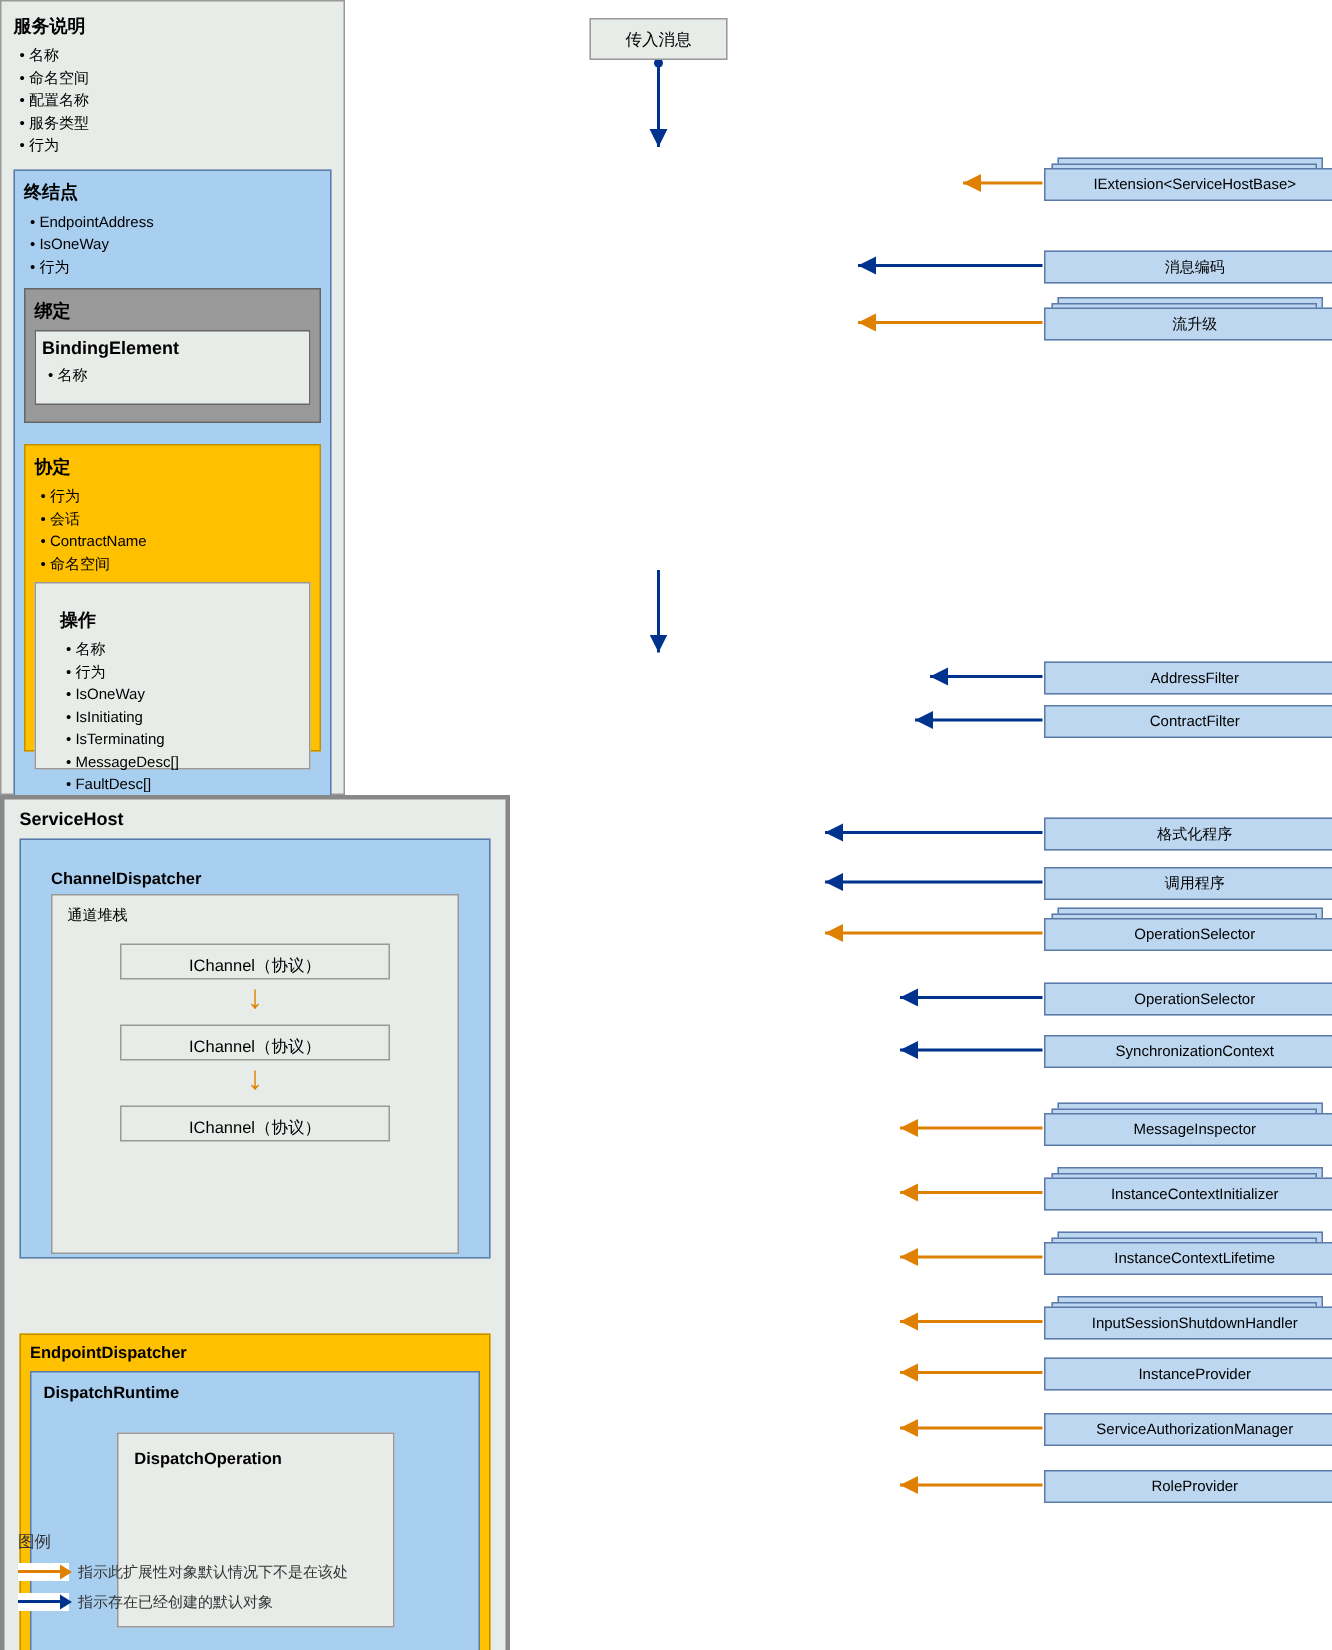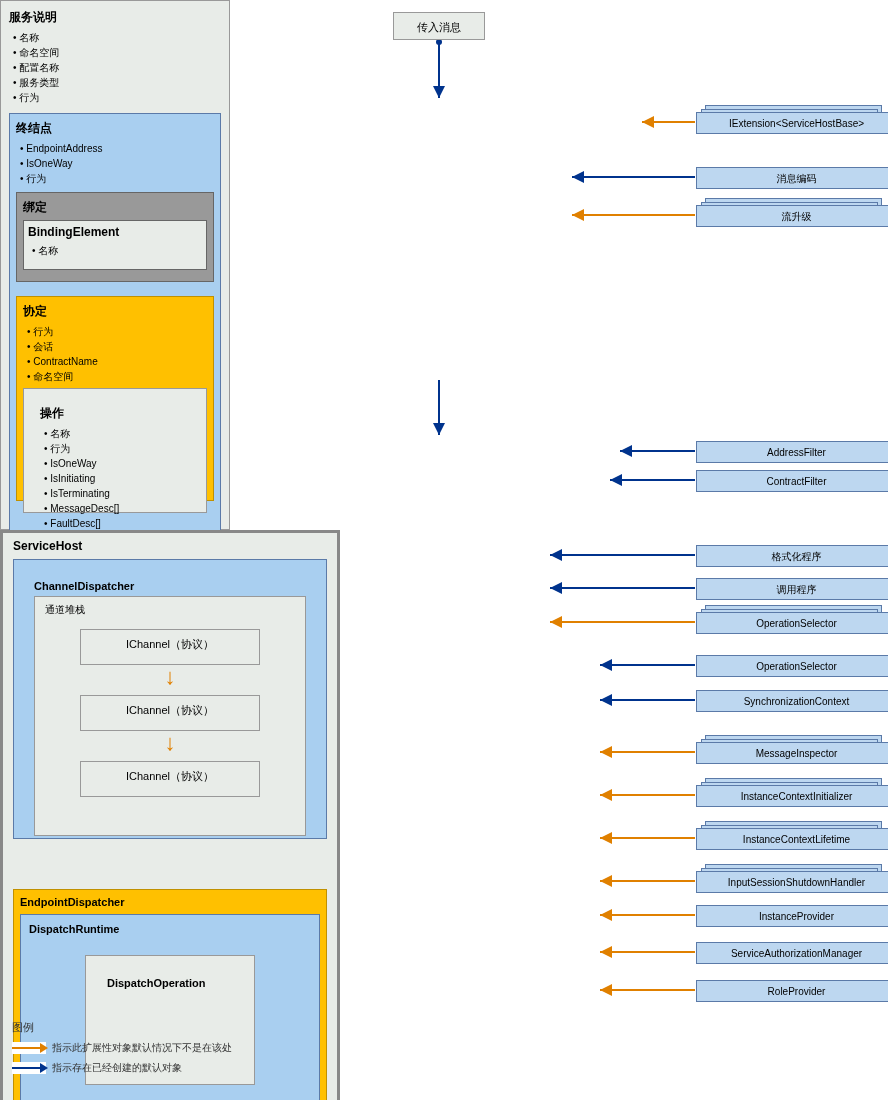--- a/index.html
+++ b/index.html
@@ -15,25 +15,25 @@
 .bullet-list div::before { content: "• "; }
 .endpoint { margin-top: 8px; background: #a9cff0; border: 1px solid #5b7aa8; padding: 6px; height: 425px; }
 .binding { margin-top: 6px; background: #999; border: 1px solid #666; padding: 6px; height: 90px; }
 .binding-el { margin-top: 4px; background: #e8ece8; border: 1px solid #666; padding: 4px; height: 50px; }
 .contract { margin-top: 14px; background: #ffc000; border: 1px solid #c09000; padding: 6px; height: 205px; }
 .operation { margin-top: 4px; background: #e8ece8; border: 1px solid #999; padding: 16px; height: 125px; }
 .servicehost { left: 302px; top: 98px; width: 340px; height: 962px; background: #e8ece8; border: 3px solid #888; padding: 6px 10px; }
 .servicehost > .title { font-size: 12px; }
 .chan-disp { margin-top: 6px; background: #a9cff0; border: 1px solid #5b7aa8; padding: 20px; height: 280px; }
 .chan-stack { margin-top: 4px; background: #e8ece8; border: 1px solid #999; padding: 6px 10px; height: 240px; }
-.ichan { margin: 12px auto 0; width: 180px; height: 36px; background: #e8ece8; border: 1px solid #999; text-align: center; line-height: 28px; font-size: 11px; }
+.ichan { margin: 12px auto 0; width: 180px; height: 24px; background: #e8ece8; border: 1px solid #999; text-align: center; line-height: 28px; font-size: 11px; }
 .arr-dn { text-align: center; color: #e08000; font-size: 22px; line-height: 12px; margin-top: 6px; }
 .ep-disp { margin-top: 50px; background: #ffc000; border: 1px solid #c09000; padding: 6px; height: 590px; }
 .disp-rt { margin-top: 6px; background: #a9cff0; border: 1px solid #5b7aa8; padding: 8px; height: 556px; }
-.disp-op { margin-top: 20px; background: #e8ece8; border: 1px solid #999; padding: 21px; height: 130px; width: 170px; margin-left: auto; margin-right: auto; }
+.disp-op { margin-top: 20px; background: #e8ece8; border: 1px solid #999; padding: 11px; height: 130px; width: 185px; margin-left: auto; margin-right: auto; }
 .ext { position: absolute; width: 201px; height: 22px; background: #bdd7f0; border: 1px solid #5b7aa8; text-align: center; line-height: 22px; font-size: 10px; }
 .stack::before, .stack::after { content: ""; position: absolute; width: 175px; height: 22px; background: #bdd7f0; border: 1px solid #5b7aa8; z-index: -1; }
 .stack::before { left: 4px; top: -4px; }
 .stack::after { left: 8px; top: -8px; z-index: -2; }
 .legend { left: 12px; top: 1020px; width: 260px; }
 .legend-row { display: flex; align-items: center; margin-top: 6px; font-size: 10px; }
 .legend-arrow { width: 34px; height: 12px; margin-right: 6px; position: relative; }
 .la-orange { background: linear-gradient(#fff 5px, #e08000 5px, #e08000 7px, #fff 7px); }
 .la-orange::after { content: ""; position: absolute; right: -2px; top: 1px; border-left: 8px solid #e08000; border-top: 5px solid transparent; border-bottom: 5px solid transparent; }
 .la-blue { background: linear-gradient(#fff 5px, #00338d 5px, #00338d 7px, #fff 7px); }

